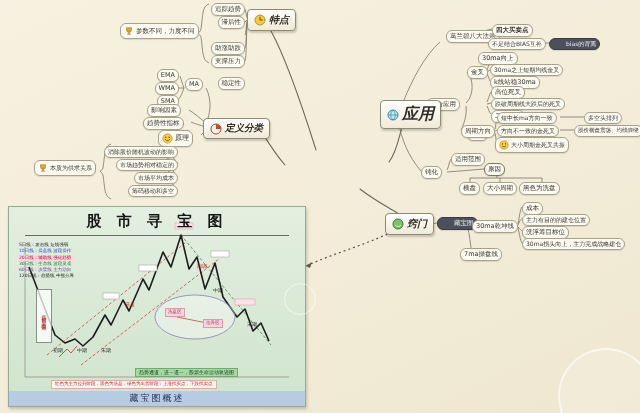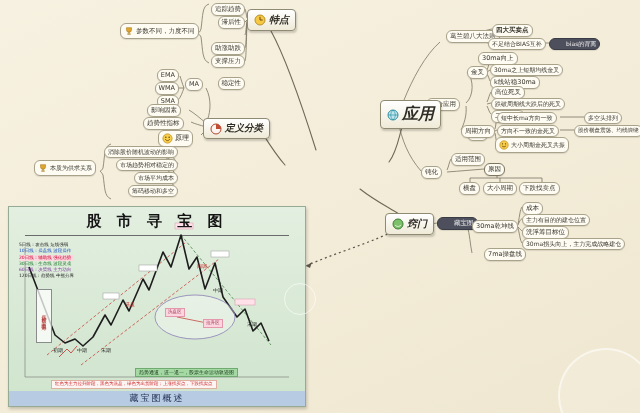--- a/index.html
+++ b/index.html
@@ -280,21 +280,21 @@
   <div class="leaf" style="left:484px;top:163px;border-color:#7c7660;">
       <span>原因</span>
     </div>
   <div class="leaf" style="left:459px;top:182px;">
       <span>横盘</span>
     </div>
   <div class="leaf" style="left:483px;top:182px;">
       <span>大小周期</span>
     </div>
   <div class="leaf" style="left:519px;top:182px;">
-      <span>下跌找卖点</span>
+      <span>黑色为洗盘</span>
     </div>
 
   <div class="main" style="left:385px;top:213px;font-size:10px;">
     <svg class="ic" width="12" height="12" viewBox="0 0 12 12">
       <circle cx="6" cy="6" r="5" fill="#7cc06b" stroke="#3f7e33"></circle>
       <path d="M3,7 c2,2 4,2 6,0" stroke="#e4f4d8" stroke-width="1" fill="none"></path>
     </svg>
     <span>窍门</span>
   </div>
   <div class="leaf dark" style="left:437px;top:217px;">
@@ -308,21 +308,21 @@
     </div>
   <div class="leaf f6" style="left:522px;top:214px;">
       <span>主力有目的的建仓位置</span>
     </div>
   <div class="leaf" style="left:522px;top:226px;">
       <span>洗浮筹目标位</span>
     </div>
   <div class="leaf f6" style="left:522px;top:238px;">
       <span>30ma拐头向上，主力完成战略建仓</span>
     </div>
-  <div class="leaf" style="left:484px;top:248px;align-items:center;">
+  <div class="leaf" style="left:460px;top:248px;align-items:center;">
       <span>7ma操盘线</span>
     </div>
 
   <div class="panel">
     <div class="p-title">股 市 寻 宝 图</div>
     <div class="p-rule"></div>
     <div class="legend">
       <div class="lg1">5日线：攻击线 短线强弱</div>
       <div class="lg2">10日线：操盘线 波段操作</div>
       <div class="lg3">20日线：辅助线 强化趋势</div>

